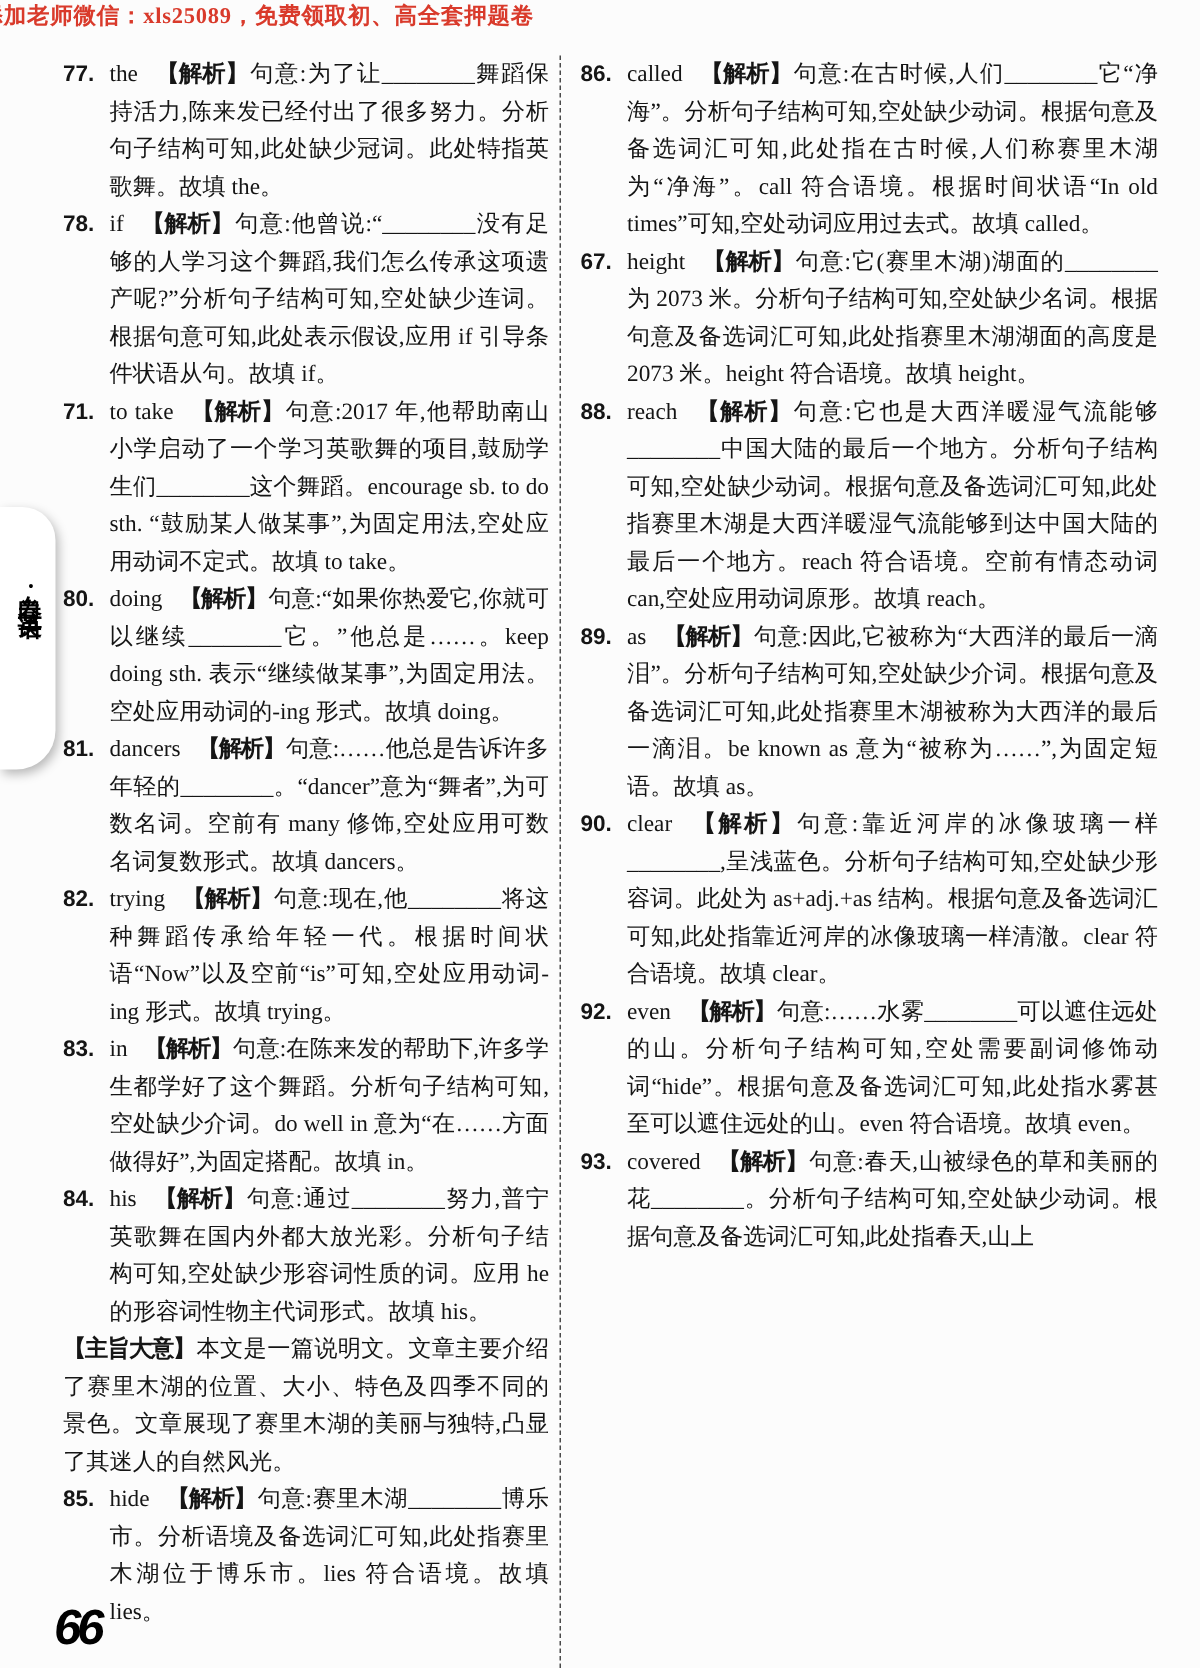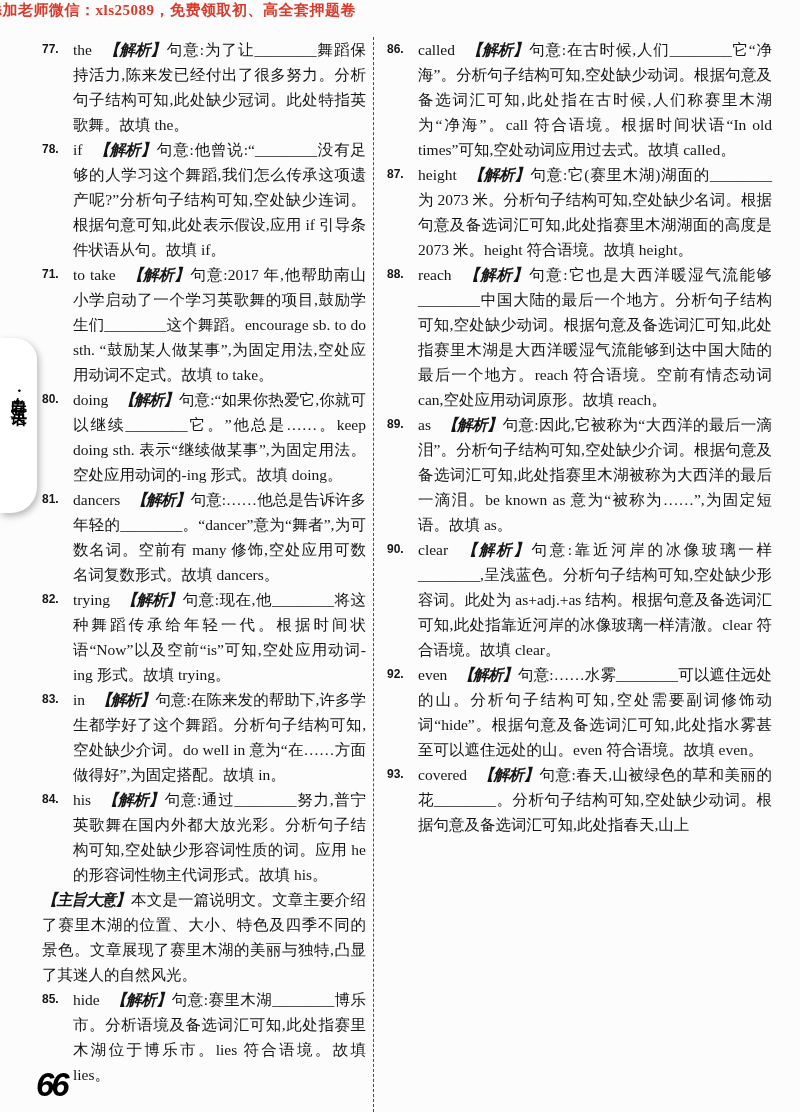--- a/index.html
+++ b/index.html
@@ -40,25 +40,25 @@
     width: 0;
     margin-left: 7px;
     border-left: 1.6px dashed #4a4a4a;
   }
   .item { display: flex; align-items: flex-start; }
   .item .num {
     flex: none;
     width: 31px;
     font-weight: bold;
     font-family: "Liberation Sans", sans-serif;
-    font-size: 12px;
+    font-size: 15px;
   }
   .item .body { flex: 1; text-align: justify; }
   .word { margin-right: 11px; }
-  .jx { letter-spacing: -1px; margin-right: 1px; font-style: italic; }
+  .jx { letter-spacing: -1px; margin-right: 1px; }
   .sec-head { font-weight: bold; }
   .summary { text-align: justify; }
   .tab {
     position: absolute;
     left: 0;
     top: 338px;
     width: 37px;
     height: 175px;
     background: #ffffff;
     border-radius: 0 22px 26px 0;
@@ -154,21 +154,21 @@
     <div class="divider"></div>
 
     <div class="col col-right">
 
       <div class="item">
         <span class="num">86.</span>
         <p class="body"><span class="word">called</span><b class="jx">【解析】</b><span>句意:在古时候,人们________它“净海”。分析句子结构可知,空处缺少动词。根据句意及备选词汇可知,此处指在古时候,人们称赛里木湖为“净海”。call 符合语境。根据时间状语“In old times”可知,空处动词应用过去式。故填 called。</span></p>
       </div>
 
       <div class="item">
-        <span class="num">87.</span>
+        <span class="num">67.</span>
         <p class="body"><span class="word">height</span><b class="jx">【解析】</b><span>句意:它(赛里木湖)湖面的________为 2073 米。分析句子结构可知,空处缺少名词。根据句意及备选词汇可知,此处指赛里木湖湖面的高度是 2073 米。height 符合语境。故填 height。</span></p>
       </div>
 
       <div class="item">
         <span class="num">88.</span>
         <p class="body"><span class="word">reach</span><b class="jx">【解析】</b><span>句意:它也是大西洋暖湿气流能够________中国大陆的最后一个地方。分析句子结构可知,空处缺少动词。根据句意及备选词汇可知,此处指赛里木湖是大西洋暖湿气流能够到达中国大陆的最后一个地方。reach 符合语境。空前有情态动词 can,空处应用动词原形。故填 reach。</span></p>
       </div>
 
       <div class="item">
         <span class="num">89.</span>

